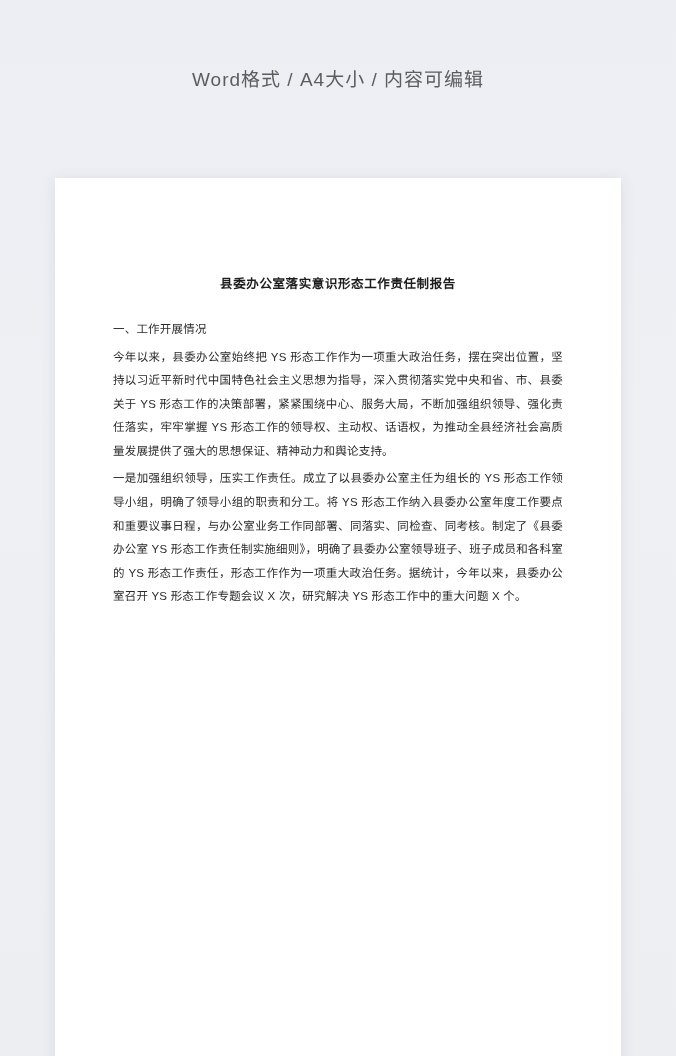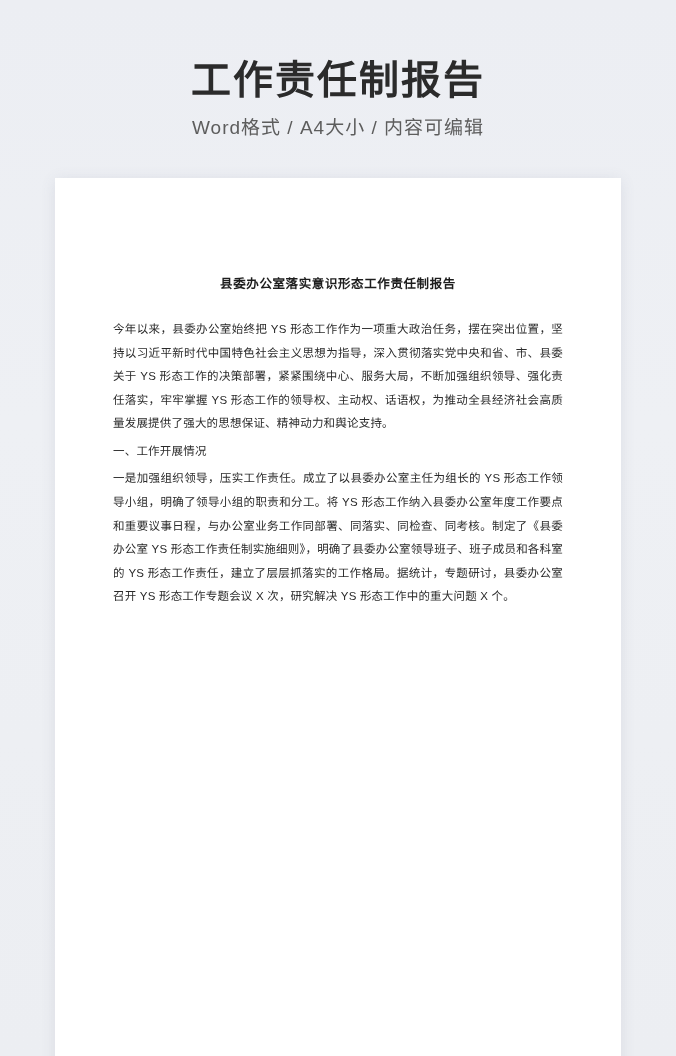--- a/index.html
+++ b/index.html
@@ -73,26 +73,25 @@
     text-align: justify;
     letter-spacing: 0.2px;
   }
 </style>
 </head>
 <body>
 
 <div class="page">
 
   <div class="banner">
-    <h1 class="banner-title">工作责任制报告</h1>
     <div class="banner-sub">Word格式 / A4大小 / 内容可编辑</div>
   </div>
 
   <div class="doc-wrap">
     <div class="doc-sheet">
       <div class="doc-title">县委办公室落实意识形态工作责任制报告</div>
+      <p class="doc-p">一、工作开展情况</p>
       <p class="doc-p">今年以来，县委办公室始终把 YS 形态工作作为一项重大政治任务，摆在突出位置，坚持以习近平新时代中国特色社会主义思想为指导，深入贯彻落实党中央和省、市、县委关于 YS 形态工作的决策部署，紧紧围绕中心、服务大局，不断加强组织领导、强化责任落实，牢牢掌握 YS 形态工作的领导权、主动权、话语权，为推动全县经济社会高质量发展提供了强大的思想保证、精神动力和舆论支持。</p>
-      <p class="doc-p">一、工作开展情况</p>
-      <p class="doc-p">一是加强组织领导，压实工作责任。成立了以县委办公室主任为组长的 YS 形态工作领导小组，明确了领导小组的职责和分工。将 YS 形态工作纳入县委办公室年度工作要点和重要议事日程，与办公室业务工作同部署、同落实、同检查、同考核。制定了《县委办公室 YS 形态工作责任制实施细则》，明确了县委办公室领导班子、班子成员和各科室的 YS 形态工作责任，建立了层层抓落实的工作格局。据统计，专题研讨，县委办公室召开 YS 形态工作专题会议 X 次，研究解决 YS 形态工作中的重大问题 X 个。</p>
+      <p class="doc-p">一是加强组织领导，压实工作责任。成立了以县委办公室主任为组长的 YS 形态工作领导小组，明确了领导小组的职责和分工。将 YS 形态工作纳入县委办公室年度工作要点和重要议事日程，与办公室业务工作同部署、同落实、同检查、同考核。制定了《县委办公室 YS 形态工作责任制实施细则》，明确了县委办公室领导班子、班子成员和各科室的 YS 形态工作责任，形态工作作为一项重大政治任务。据统计，今年以来，县委办公室召开 YS 形态工作专题会议 X 次，研究解决 YS 形态工作中的重大问题 X 个。</p>
     </div>
   </div>
 
 </div>
 
 </body></html>

